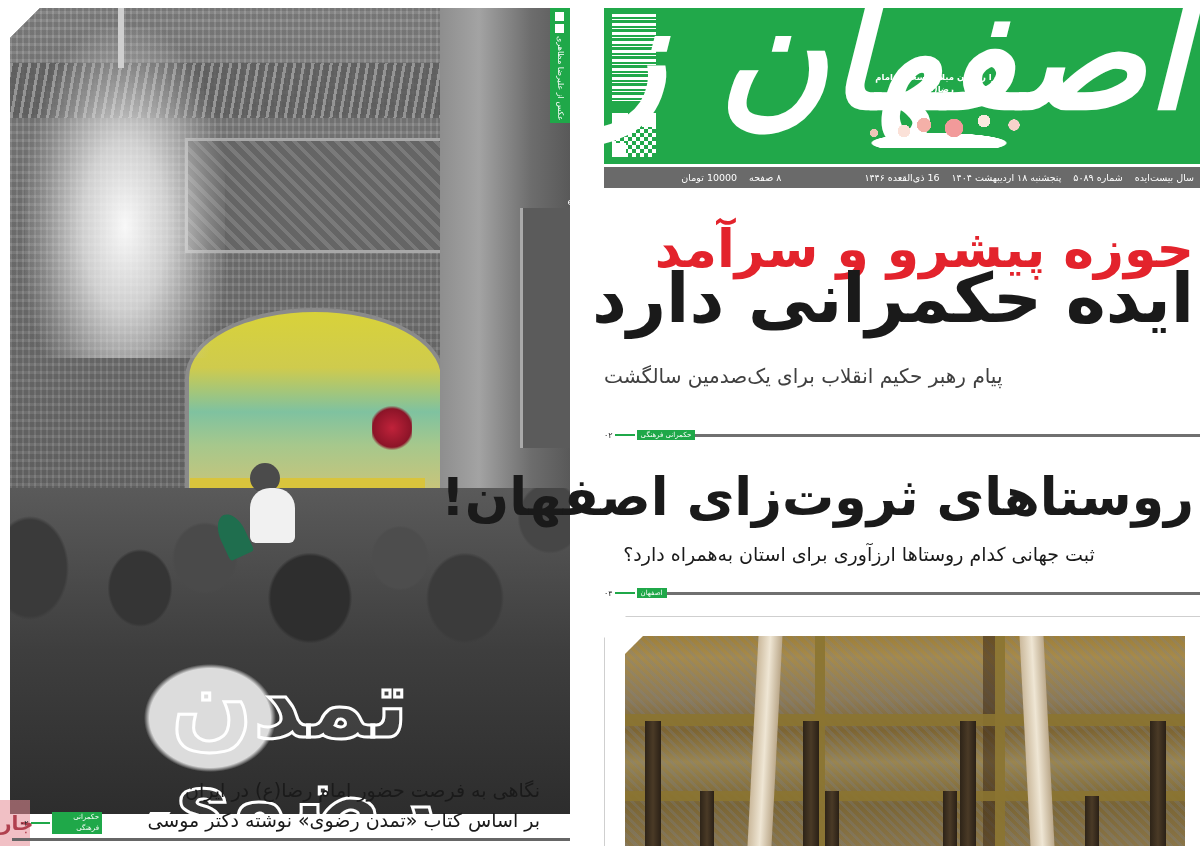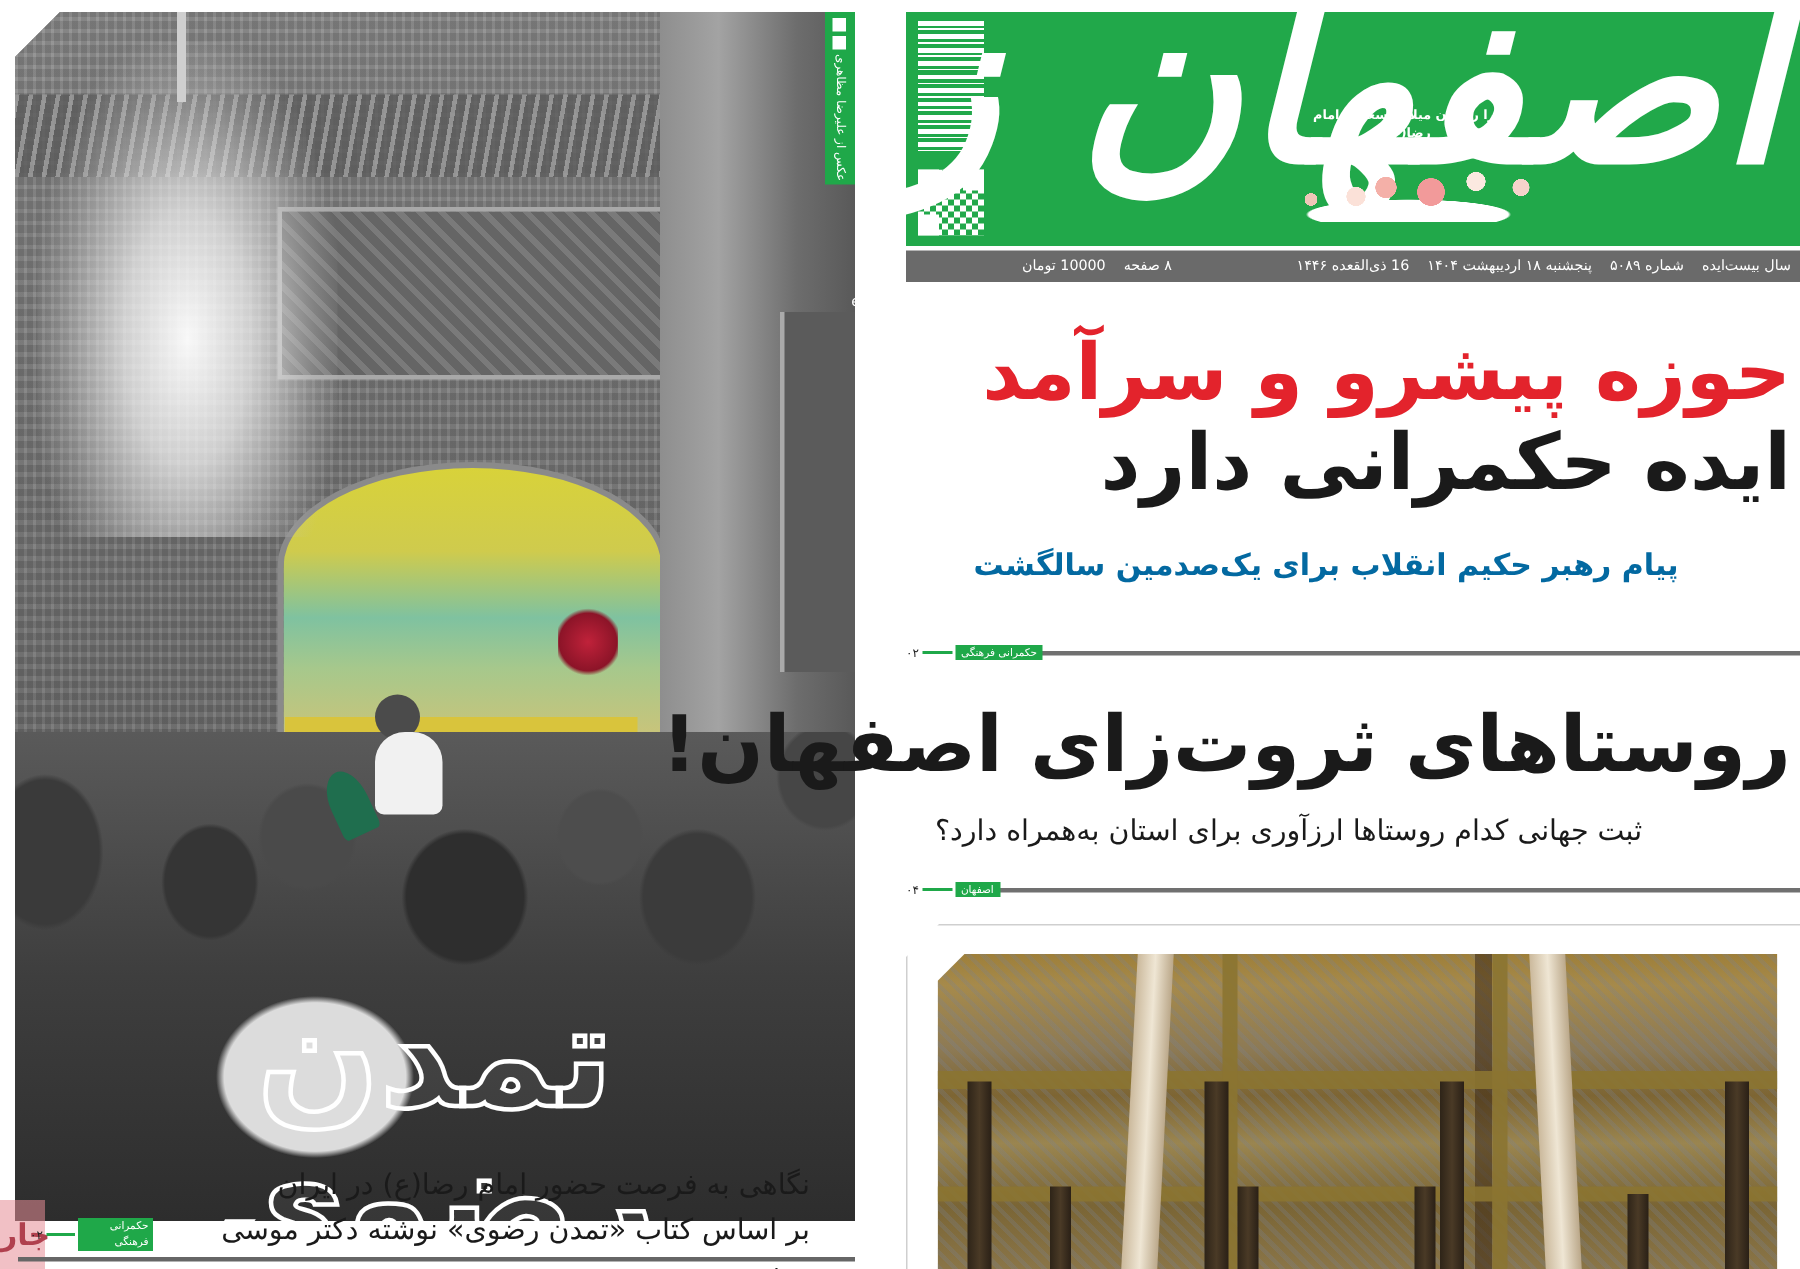--- a/index.html
+++ b/index.html
@@ -151,27 +151,27 @@
   .dl-sep { width: 1px; height: 12px; background: #d8d8d8; }
   .dl-en { direction: ltr; letter-spacing: 0.3px; margin-top: 48px; }
 
   
   .hl-red {
     position: absolute; left: 604px; top: 218px; width: 590px; direction: rtl; text-align: right;
     font-family: "DejaVu Sans", sans-serif; font-weight: bold; font-size: 52px; line-height: 62px;
     color: #e3232c; letter-spacing: -2px; white-space: nowrap;
   }
   .hl-black {
-    position: absolute; left: 604px; top: 275px; width: 590px; direction: rtl; text-align: right;
-    font-family: "DejaVu Sans", sans-serif; font-weight: bold; font-size: 52px; line-height: 68px;
+    position: absolute; left: 604px; top: 265px; width: 590px; direction: rtl; text-align: right;
+    font-family: "DejaVu Sans", sans-serif; font-weight: bold; font-size: 68px; line-height: 68px;
     color: #1a1a1a; letter-spacing: -2px; white-space: nowrap;
   }
   .lead1 {
-    position: absolute; left: 604px; top: 362px; width: 515px; direction: rtl; text-align: right;
-    font-size: 20px; line-height: 28px; color: #0369a1; font-weight: bold;
+    position: absolute; left: 604px; top: 362px; width: 515px; direction: rtl; text-align: left;
+    font-size: 20px; line-height: 28px; color: #404040;
   }
   .section-rule {
     position: absolute; height: 3px; background: #707070;
   }
   .section-tag {
     position: absolute; display: flex; align-items: center; gap: 2px; direction: rtl; height: 10px;
   }
   .tag-label { background: #1fa849; color: #fff; font-size: 7px; padding: 0 4px; line-height: 10px; }
   .tag-line { height: 2px; width: 20px; background: #1fa849; }
   .tag-page { font-size: 8px; color: #222; }

